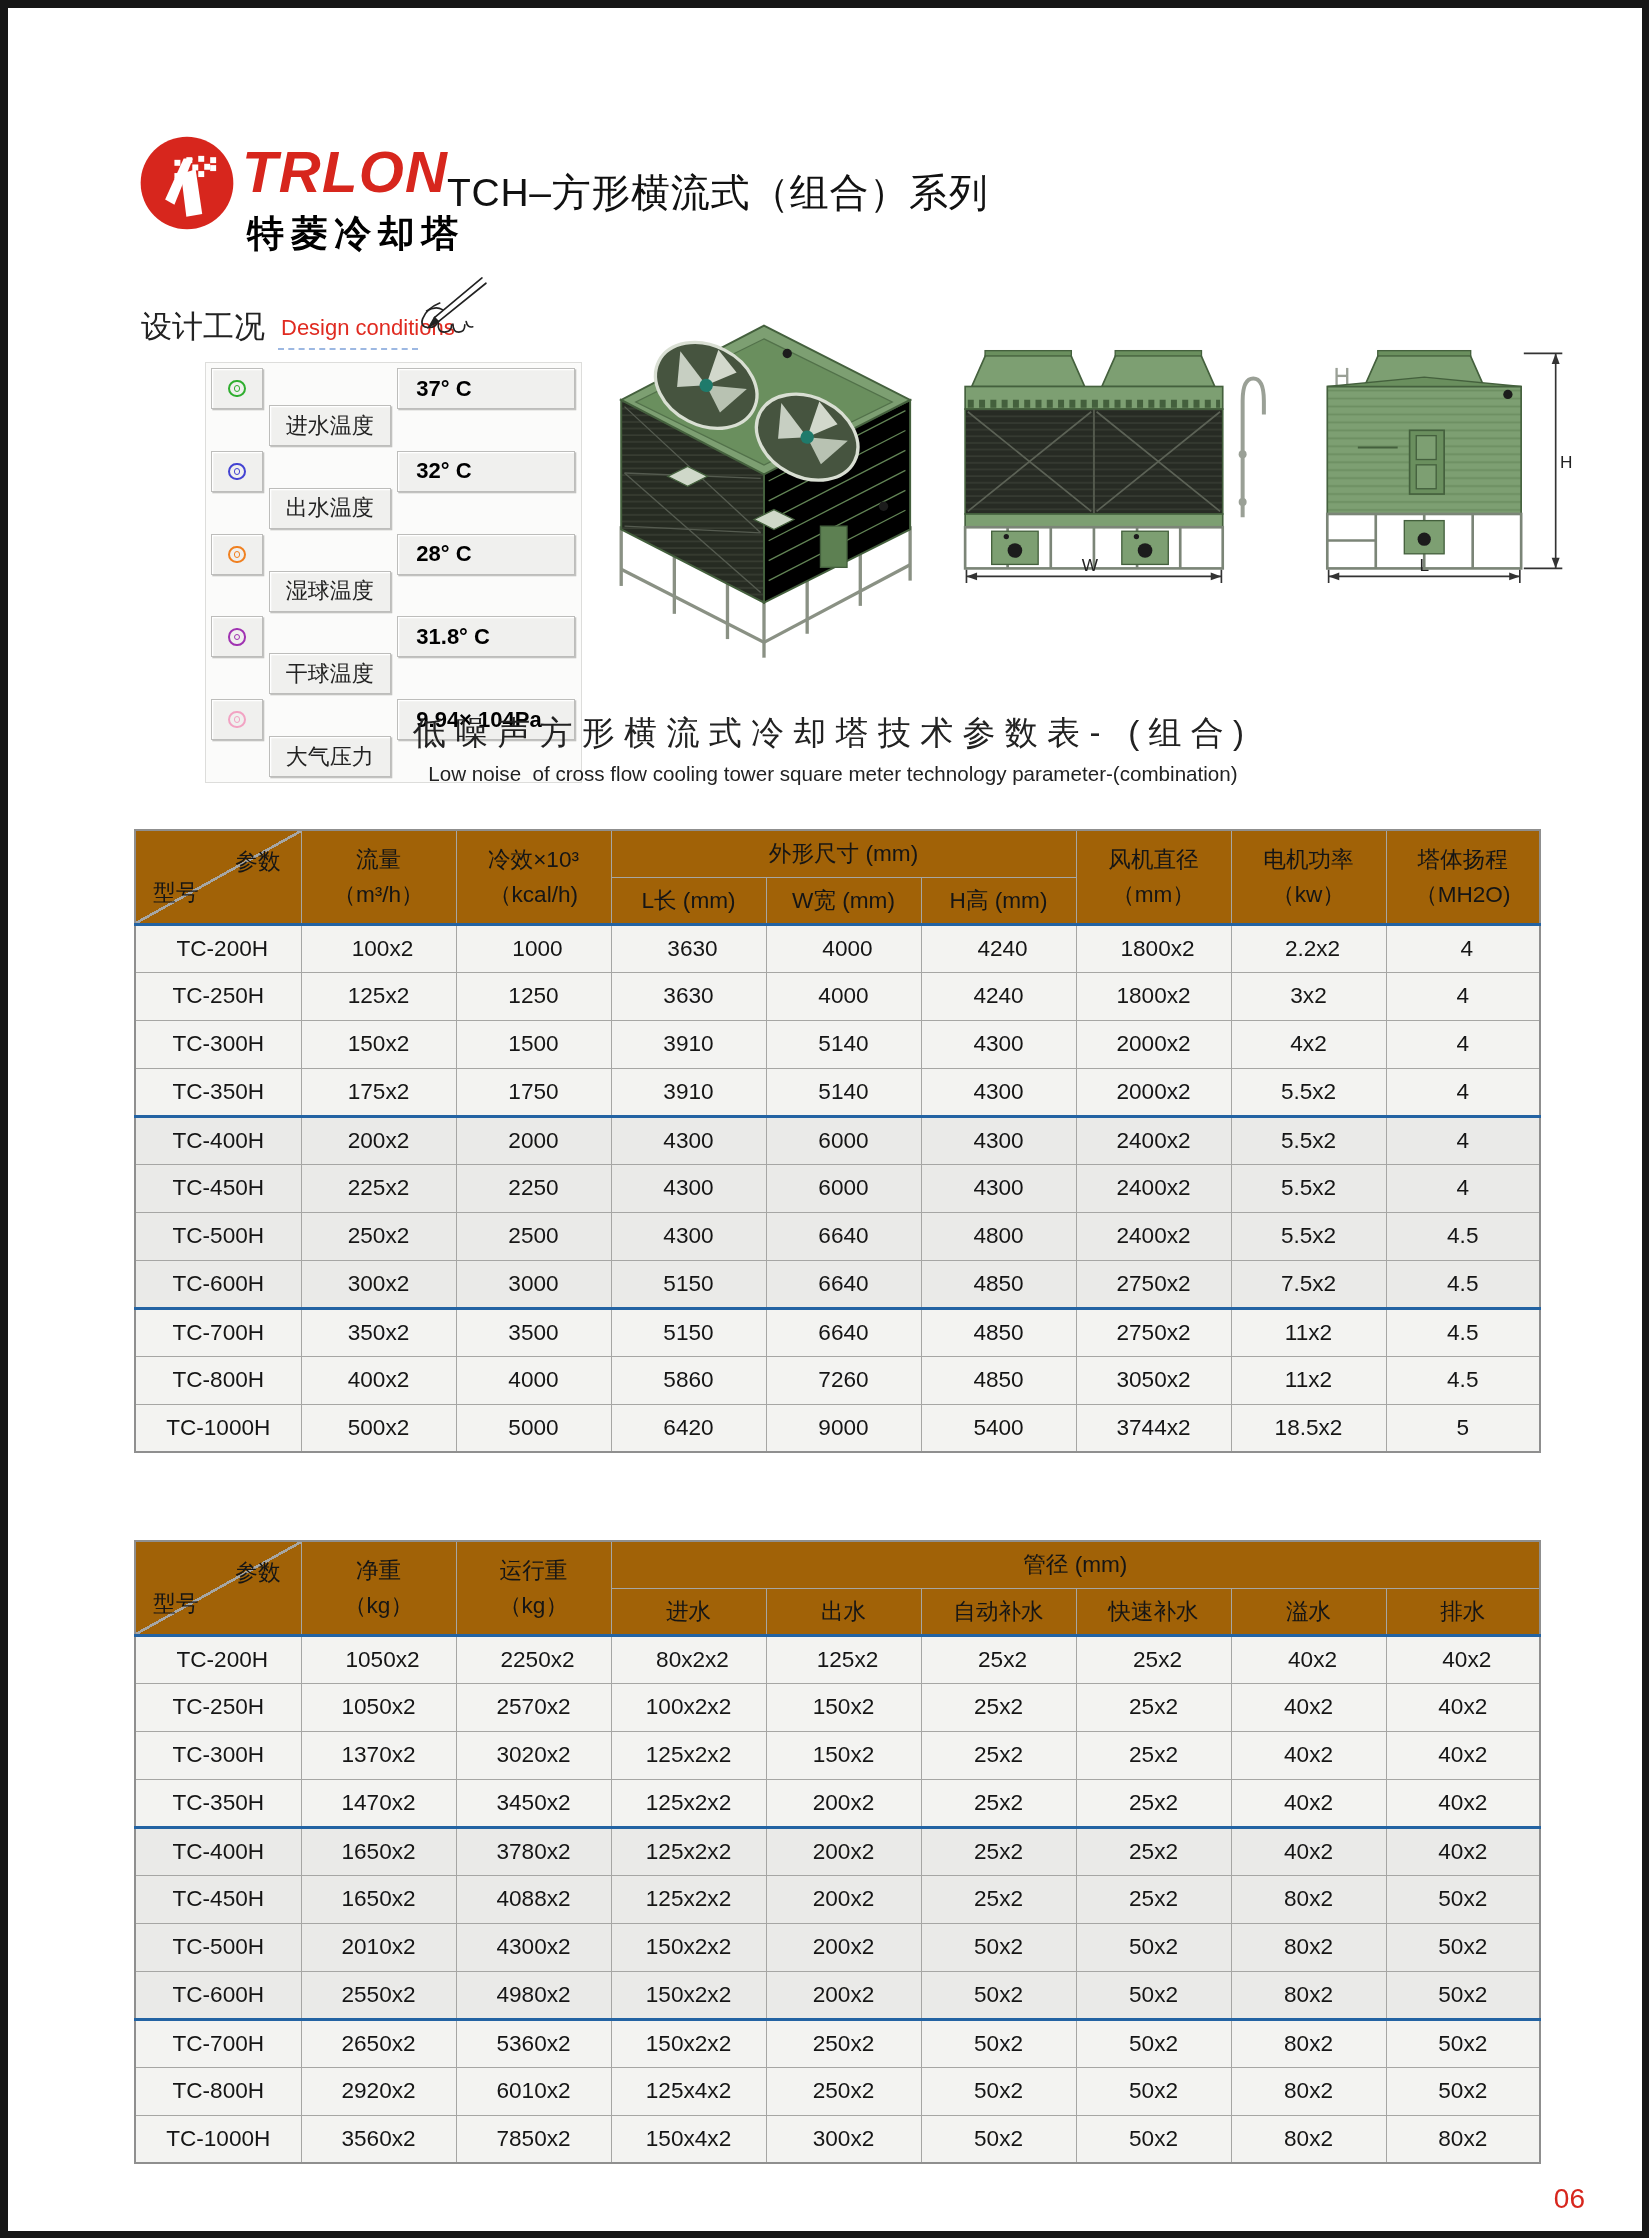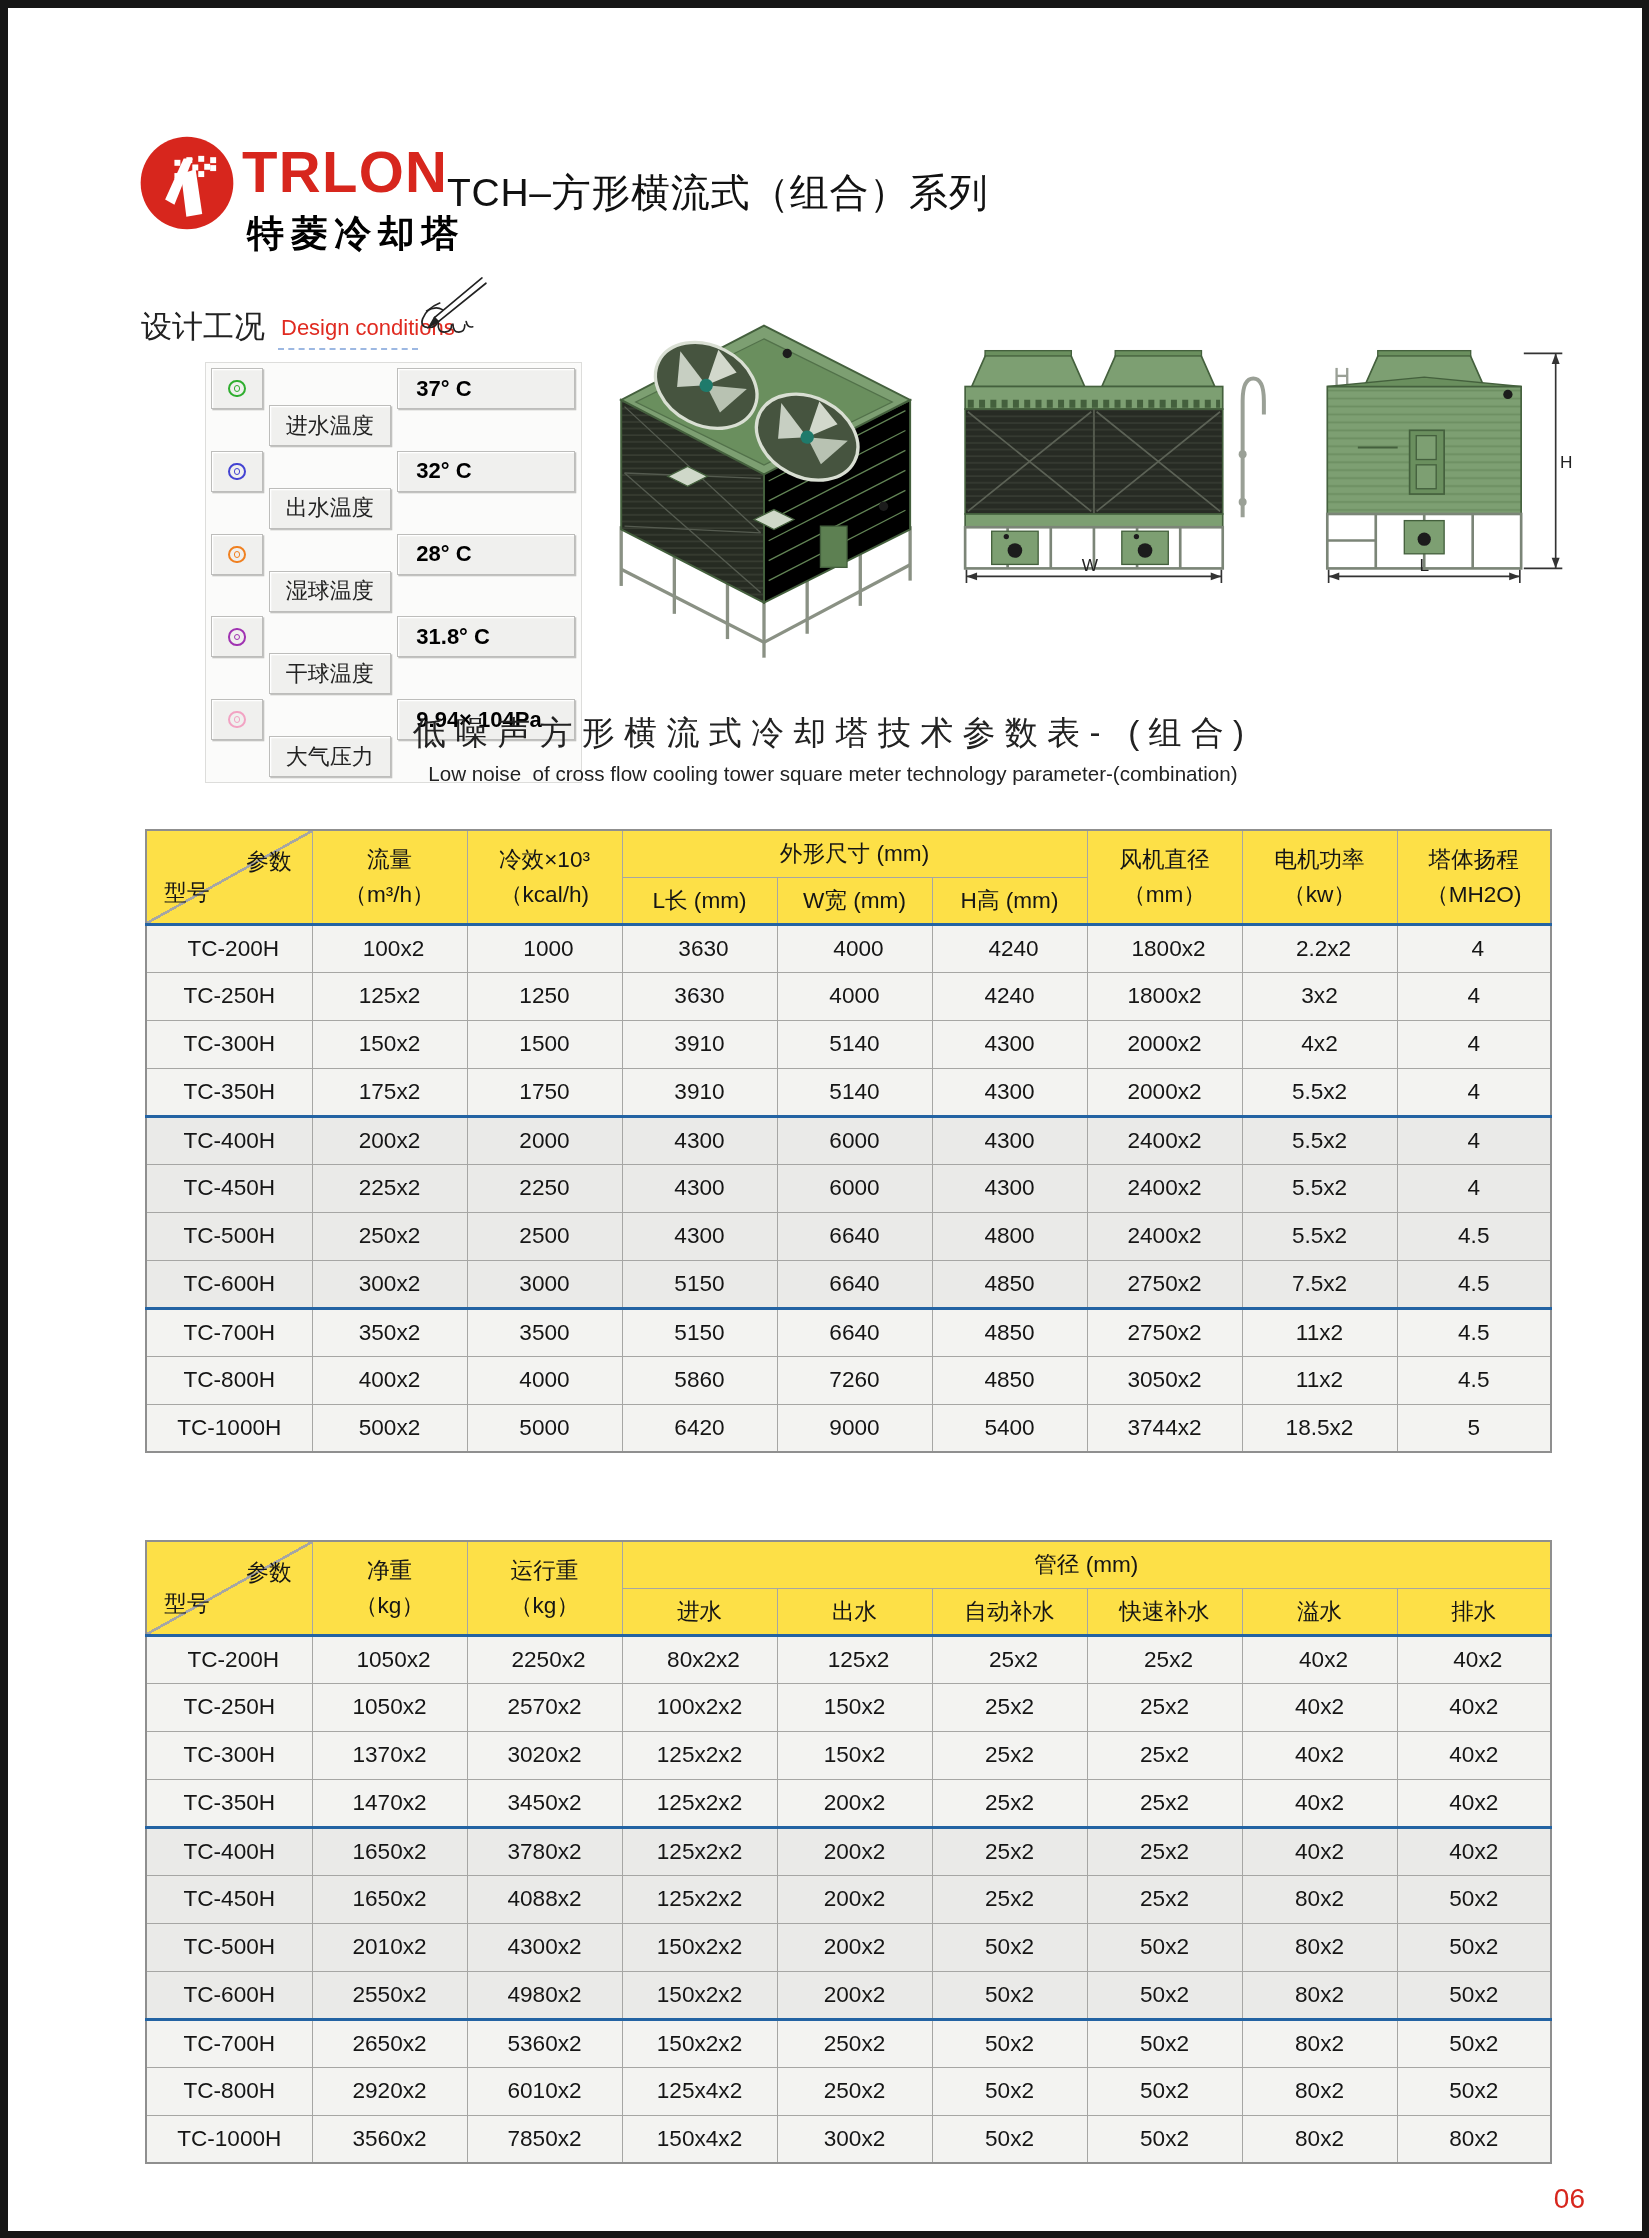--- a/index.html
+++ b/index.html
@@ -2,21 +2,21 @@
 <html style="font-size:10.6px"><head>
 <meta charset="utf-8">
 <style>
   html,body{margin:0;padding:0;background:#111;}
   .page{position:relative;width:1650px;height:2239px;background:#fff;
         border:8px solid #161616;box-sizing:border-box;overflow:hidden;
         font-family:"Liberation Sans",sans-serif;color:#1a1a1a;}
   .abs{position:absolute;}
 
   
-  .brand-name{left:234px;top:130px;font-size:58px;font-weight:bold;
+  .brand-name{left:234px;top:130px;font-size:58px;font-weight:bold;font-style:italic;
               color:#d7261d;letter-spacing:1.3px;}
   .brand-sub{left:239px;top:201px;font-size:37px;font-weight:bold;color:#000000;letter-spacing:6.6px;}
   .doc-title{left:439px;top:158px;font-size:39px;font-weight:normal;color:#111;letter-spacing:0.7px;}
 
   
   .dc-label-cn{left:133px;top:298px;font-size:31px;color:#222;}
   .dc-label-en{left:273px;top:307px;font-size:22px;color:#e02a20;}
   .dc-underline{left:270px;top:340px;width:140px;border-top:2px dashed #9db8e2;}
   .dc-panel{left:197px;top:354px;width:364px;padding:5.3px;background:#fbfbfa;
             border:0.7px solid #dddddb;}
@@ -33,21 +33,21 @@
   .bullet::after{content:"";width:4.7px;height:4.7px;border:1.3px solid var(--c);border-radius:50%;}
 
   
   .sec-title-cn{left:0;top:703px;width:1650px;text-align:center;font-size:33px;color:#222;
                 letter-spacing:9.3px;}
   .sec-title-en{left:0;top:754px;width:1650px;text-align:center;font-size:20.6px;color:#222;
                 white-space:pre;}
 
   
   table.spec{border-collapse:collapse;table-layout:fixed;position:absolute;
-             width:1404px;border:2px solid #8f8f8f;background:#fde047;margin-left:11px;}
+             width:1404px;border:2px solid #8f8f8f;background:#a16207;}
   table.spec th,table.spec td{border:1.3px solid #a6a6a4;text-align:center;
              font-weight:normal;font-size:22.6px;color:#151515;padding:0;overflow:hidden;}
   table.spec thead tr{height:47px;}
   table.spec tbody tr{height:48px;}
   table.spec tbody td{background:#f3f3f1;}
   table.spec tbody tr.dark td{background:#eaeae8;}
   table.spec tbody tr:first-child td{border-top:3.3px solid #2363a3;padding-left:8px;}
   table.spec tbody tr.blue-top td{border-top:3.3px solid #2363a3;}
   th .unit{display:block;margin-top:4px;}
   th .hname{display:block;}

